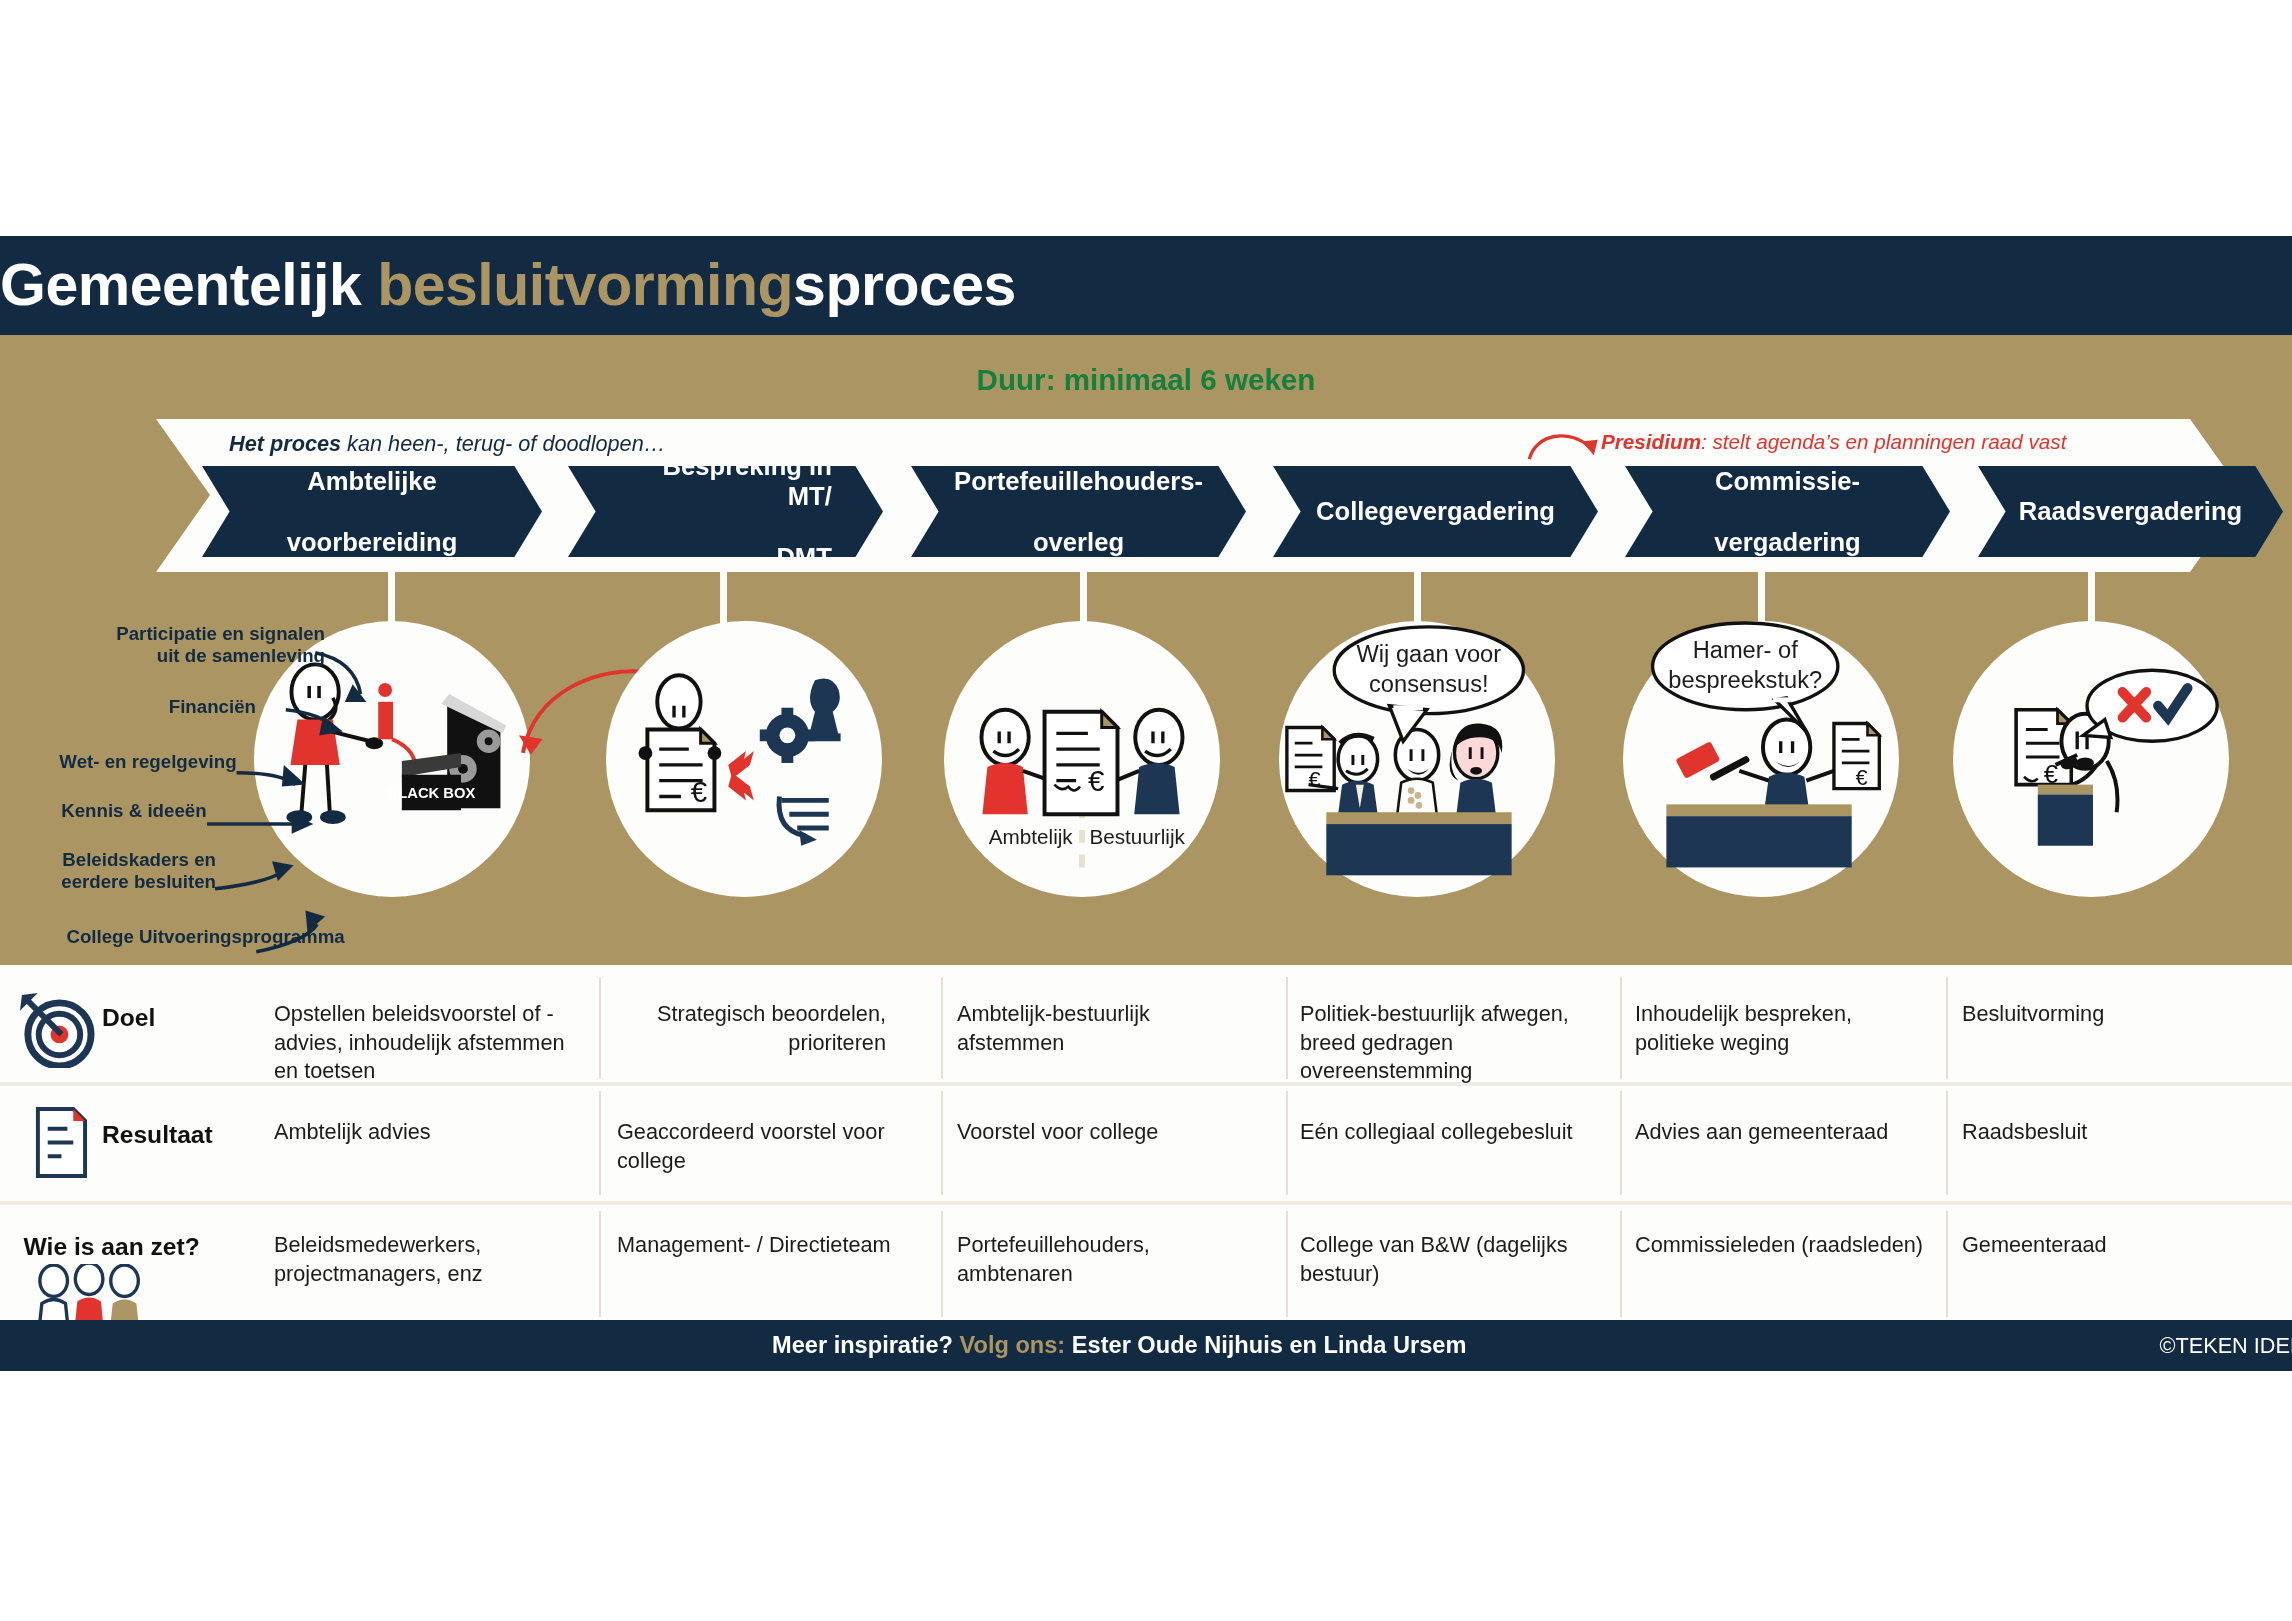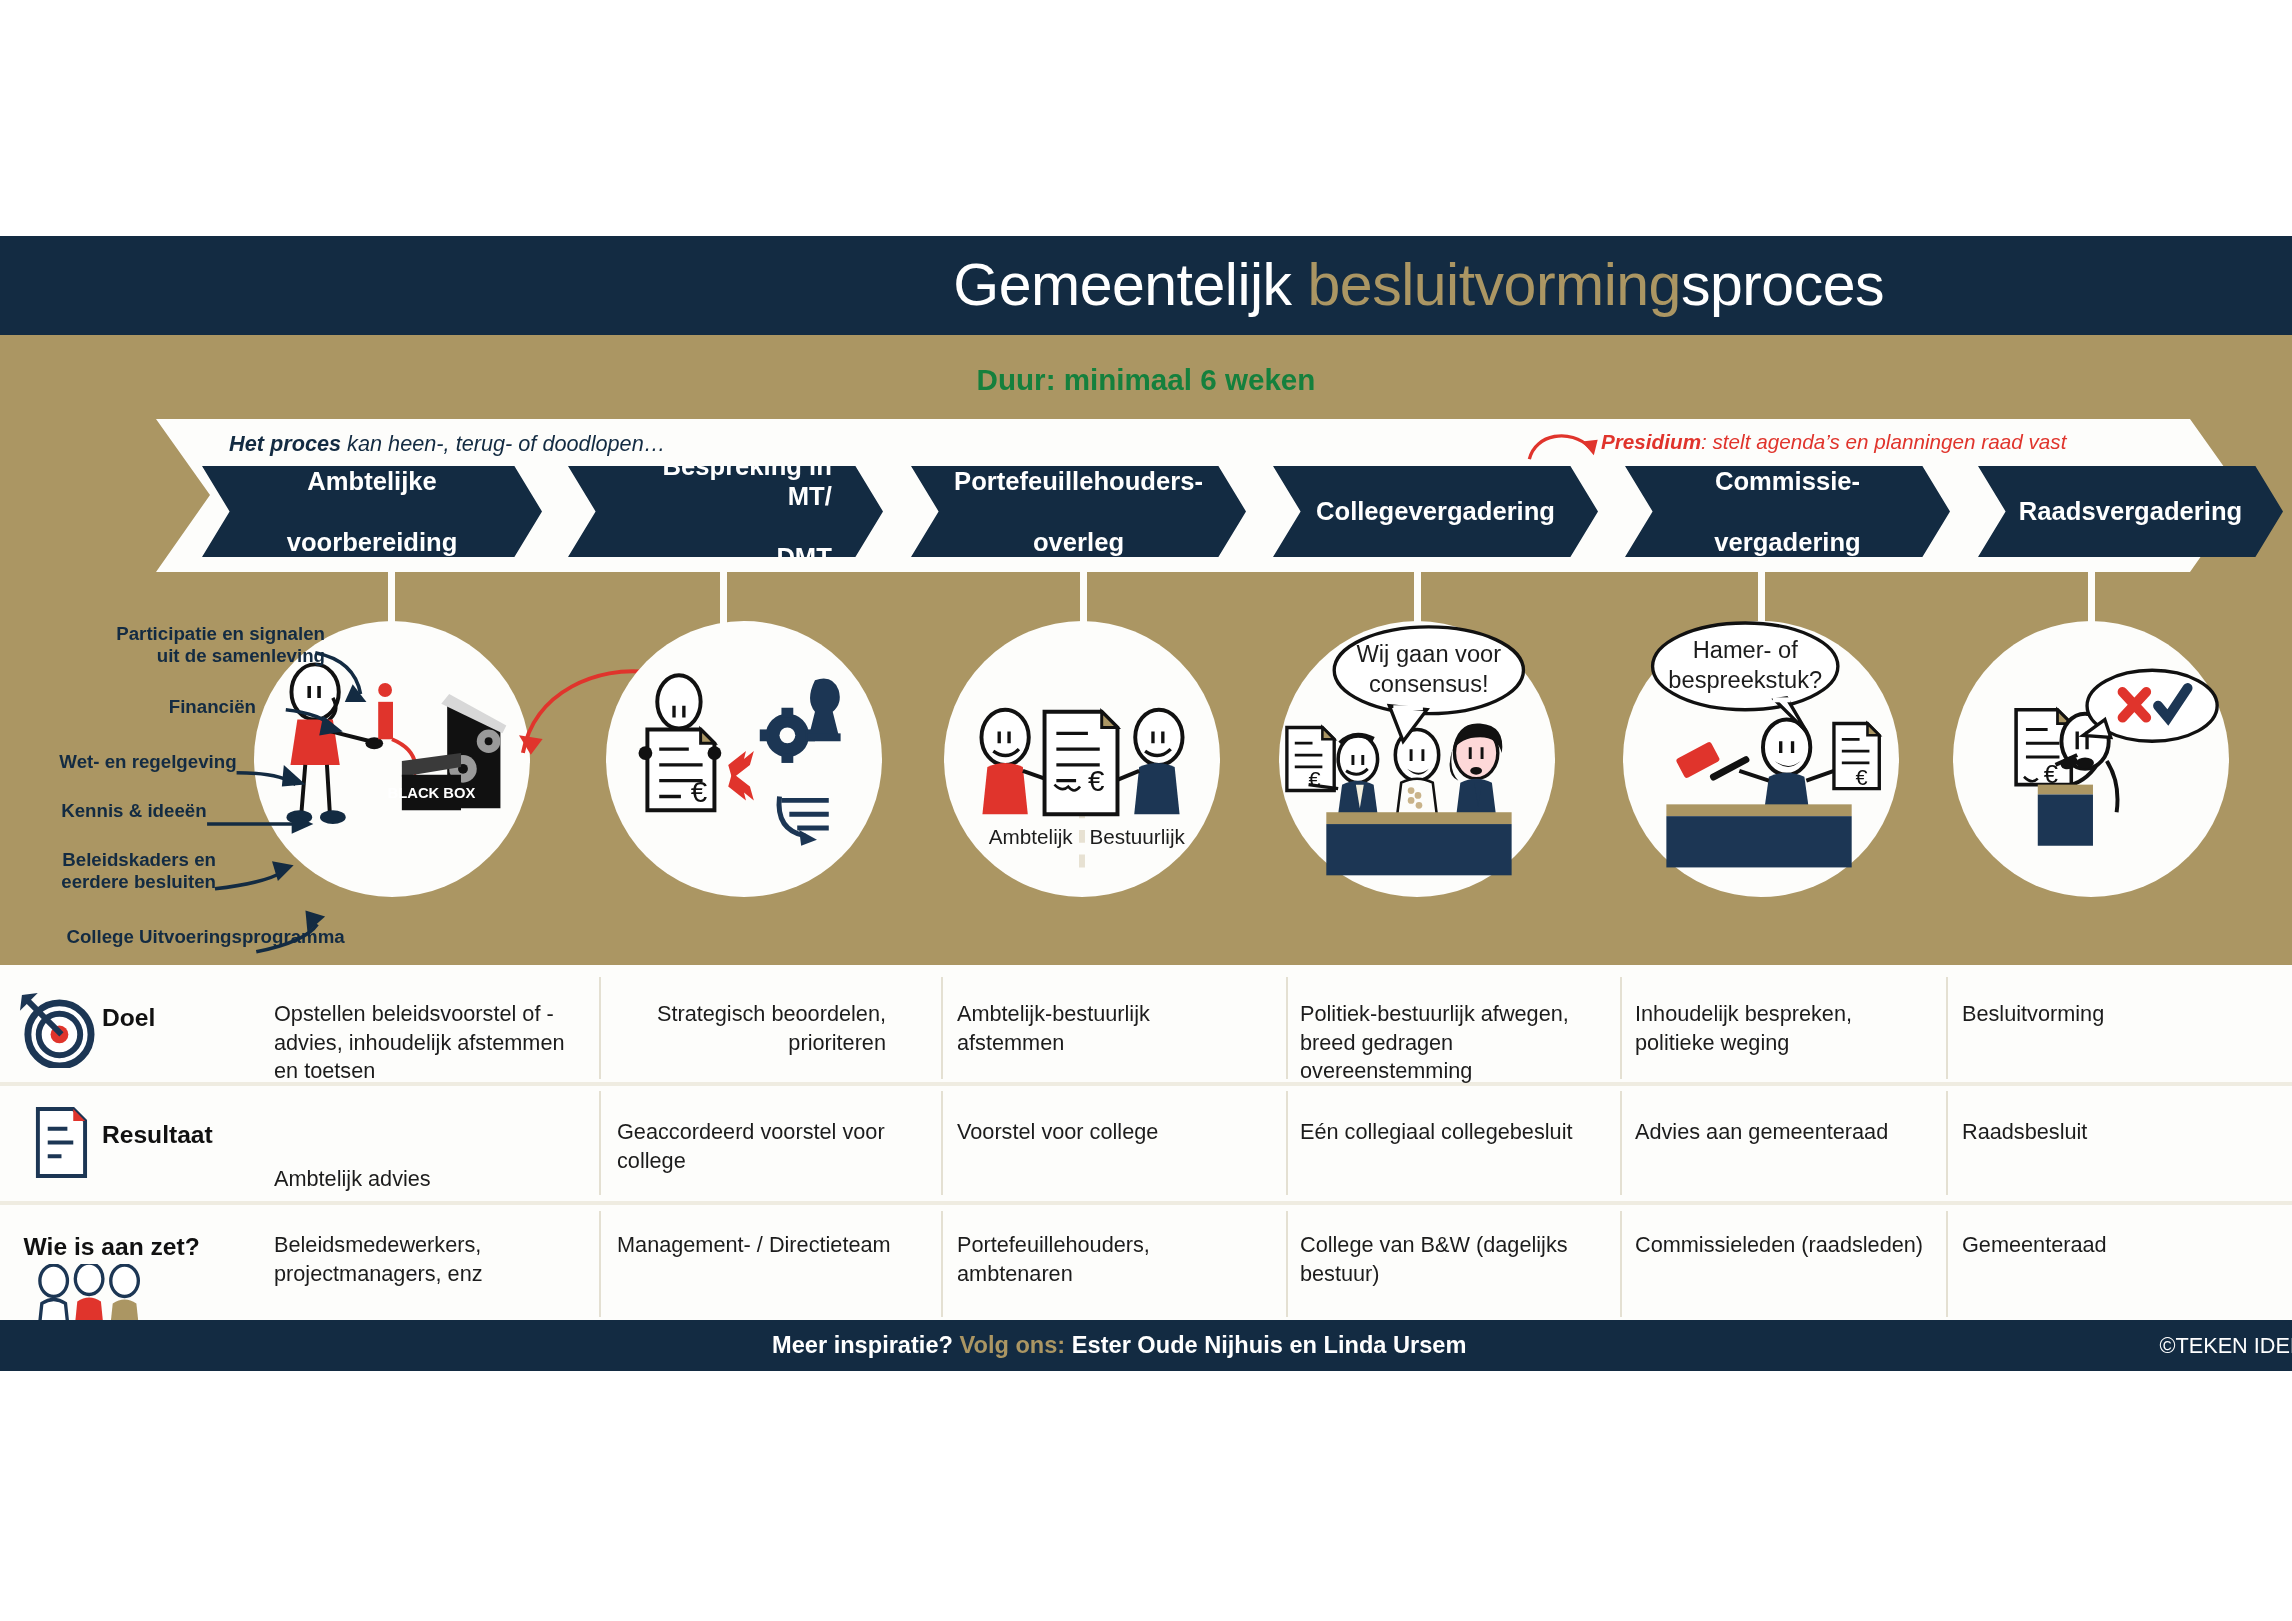--- a/index.html
+++ b/index.html
@@ -1,22 +1,22 @@
 <!DOCTYPE html>
 <html><head>
 <meta charset="utf-8">
 <style>
   html,body{margin:0;padding:0;background:#ffffff;}
   body{font-family:"Liberation Sans",sans-serif;}
   #page{position:relative;width:2292px;height:1621px;background:#ffffff;overflow:hidden;}
 
   
   .hdr-bar{position:absolute;left:0;top:236px;width:2292px;height:99px;background:#132b42;}
-  .hdr-title{position:absolute;left:0;top:251px;width:1884px;text-align:right;
-    font-size:59px;font-weight:400;letter-spacing:-0.5px;white-space:nowrap;}
+  .hdr-title{position:absolute;left:0;top:251px;width:1884px;text-align:left;
+    font-size:59px;font-weight:700;letter-spacing:-0.5px;white-space:nowrap;}
   .hdr-title .w{color:#ffffff;}
   .hdr-title .g{color:#ab9663;}
 
   
   .gold{position:absolute;left:0;top:335px;width:2292px;height:630px;background:#ab9663;}
   .duur{position:absolute;left:0;top:363px;width:2292px;text-align:center;
     font-size:29.6px;font-weight:700;color:#15803d;}
 
   
   .band{position:absolute;left:156px;top:419px;width:2088px;height:153px;background:#fdfdfb;
@@ -432,21 +432,21 @@
     <div class="cell" style="left:1300px;top:35px;width:296px;">Politiek-bestuurlijk afwegen, breed gedragen overeenstemming</div>
     <div class="cell" style="left:1635px;top:35px;width:286px;">Inhoudelijk bespreken, politieke weging</div>
     <div class="cell" style="left:1962px;top:35px;width:296px;">Besluitvorming</div>
 
     <svg style="position:absolute;left:31.5px;top:138px;width:57px;height:79px;" viewBox="0 0 58 80">
       <path d="M6 6 h36 l12 12 v56 h-48 z" fill="#fff" stroke="#1c3654" stroke-width="4"></path>
       <path d="M42 6 l12 12 h-12 z" fill="#e0342c"></path>
       <path d="M16 26 h20 M16 40 h26 M16 54 h14" stroke="#1c3654" stroke-width="4"></path>
     </svg>
     <div class="rowlabel" style="left:102px;top:156px;">Resultaat</div>
-    <div class="cell" style="left:274px;top:153px;width:296px;margin-top:47px;">Ambtelijk advies</div>
+    <div class="cell" style="left:274px;top:153px;width:296px;">Ambtelijk advies</div>
     <div class="cell" style="left:617px;top:153px;width:286px;">Geaccordeerd voorstel voor college</div>
     <div class="cell" style="left:957px;top:153px;width:296px;">Voorstel voor college</div>
     <div class="cell" style="left:1300px;top:153px;width:286px;">Eén collegiaal collegebesluit</div>
     <div class="cell" style="left:1635px;top:153px;width:296px;">Advies aan gemeenteraad</div>
     <div class="cell" style="left:1962px;top:153px;width:296px;">Raadsbesluit</div>
 
     <div class="rowlabel" style="left:23.6px;top:268px;">Wie is aan zet?</div>
     <svg style="position:absolute;left:31.5px;top:299px;width:128px;height:65px;" viewBox="0 0 130 66">
       <ellipse cx="22" cy="17" rx="14" ry="16" fill="#fff" stroke="#1c3654" stroke-width="3.4"></ellipse>
       <path d="M10 40 q12 -8 24 0 l3 28 h-30 z" fill="#fff" stroke="#1c3654" stroke-width="3.4"></path>

